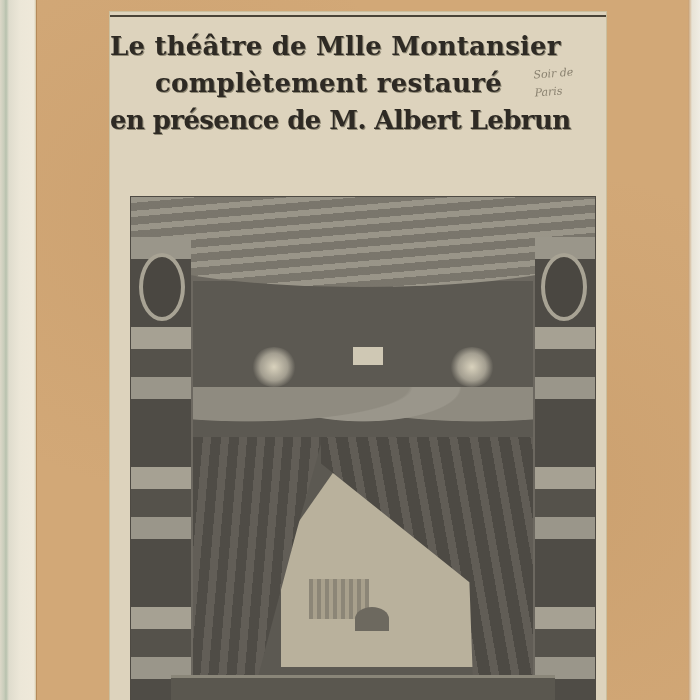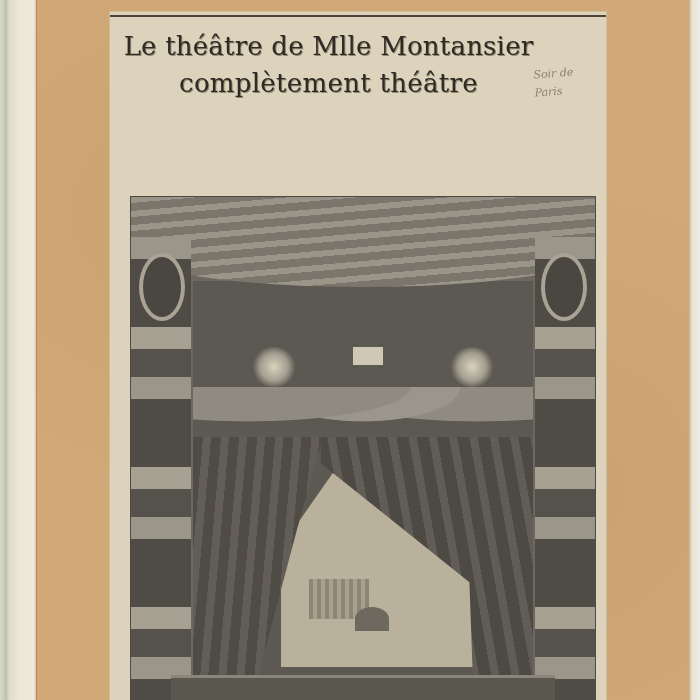--- a/index.html
+++ b/index.html
@@ -29,21 +29,21 @@
     background:#ddd3bd;
     box-shadow:0 0 0 1px #cbbf9e;
   }
   .clip-rule {
     position:absolute; left:110px; top:15px; width:496px; height:2px; background:#4a4438;
   }
   .headline {
     position:absolute; left:110px; top:28px; width:437px; text-align:center;
     color:#2e2a24;
     text-shadow:1px 1px 0 #8f8874;
-    font-weight:normal; font-size:26px; line-height:37px; letter-spacing:0.3px;
+    font-weight:bold; font-size:26px; line-height:37px; letter-spacing:0.3px;
   }
   .headline div { white-space:nowrap; }
   .headline .l1 { letter-spacing:0.2px; }
   .headline .l4 { letter-spacing:-0.6px; }
   .annotation {
     position:absolute; left:534px; top:64px; width:70px;
     font-family:"DejaVu Serif", serif; font-style:italic;
     color:#8a8270; font-size:11px; line-height:18px;
     transform:rotate(-4deg);
   }
@@ -125,21 +125,22 @@
 
 <div class="left-binding"></div>
 <div class="board"></div>
 <div class="right-edge"></div>
 
 <div class="clipping"></div>
 <div class="clip-rule"></div>
 
 <div class="headline">
   <div class="l1">Le théâtre de Mlle Montansier</div>
-  <div class="l2">complètement théâtre</div>
+  <div class="l2">complètement restauré</div>
+  <div class="l4">en présence de M. Albert Lebrun</div>
 </div>
 
 <div class="annotation">
   <div>Soir de</div>
   <div>Paris</div>
 </div>
 
 <div class="photo" aria-label="Engraving of the restored theatre stage with curtains drawn, chandeliers and boxes, backdrop showing a palace">
   <div class="proscenium-inner"></div>
   <div class="arch-top"></div>

